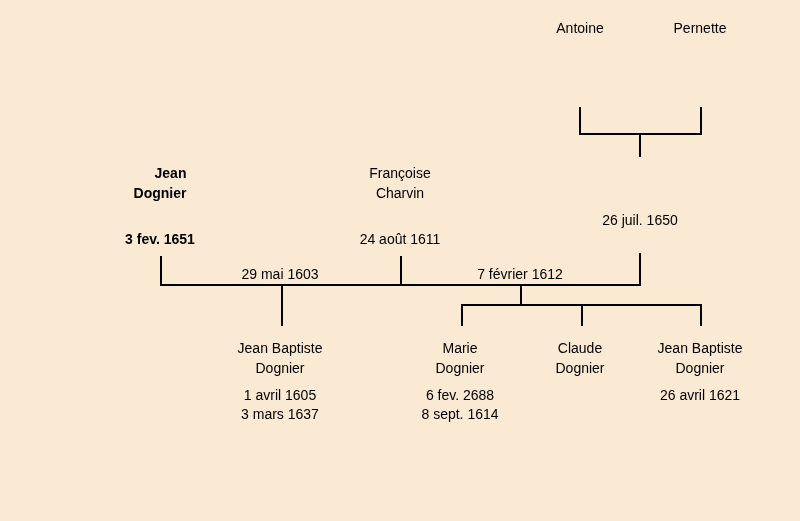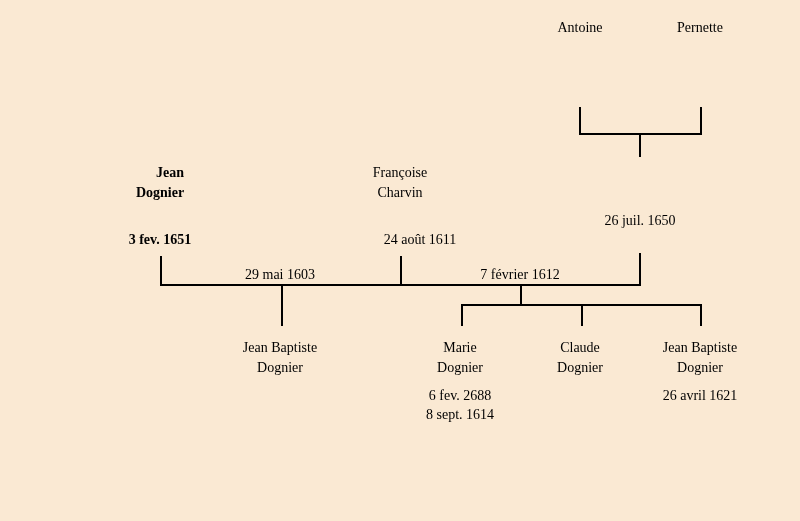--- a/index.html
+++ b/index.html
@@ -1,21 +1,21 @@
 <!DOCTYPE html>
 <html><head>
 <meta charset="utf-8">
 <style>
   html, body { margin: 0; padding: 0; }
   .canvas {
     position: relative;
     width: 800px;
     height: 521px;
     background: #FAE9D3;
-    font-family: Liberation Serif, serif;
+    font-family: Liberation Sans, sans-serif;
     font-size: 14px;
     color: #000000;
     overflow: hidden;
   }
   .line { position: absolute; background: #000000; }
   .line.v { width: 2px; }
   .line.h { height: 2px; }
   .txt {
     position: absolute;
     transform: translateX(-50%);
@@ -61,38 +61,42 @@
     <div>Dognier</div>
   </div>
   <div class="txt dates bold" style="left:160px; top:230px">
     <div>3 fev. 1651</div>
   </div>
 
   <div class="txt" style="left:400px; top:163px">
     <div>Françoise</div>
     <div>Charvin</div>
   </div>
-  <div class="txt dates" style="left:420px; top:230px">
+  <div class="txt dates" style="left:400px; top:230px">
     <div>24 août 1611</div>
   </div>
 
   <div class="txt dates" style="left:640px; top:211px">
     <div>26 juil. 1650</div>
   </div>
 
   <div class="txt dates" style="left:280px; top:265px">
     <div>29 mai 1603</div>
   </div>
   <div class="txt dates" style="left:520px; top:265px">
     <div>7 février 1612</div>
   </div>
 
   <div class="txt" style="left:280px; top:338px">
     <div>Jean Baptiste</div>
     <div>Dognier</div>
+  </div>
+  <div class="txt dates" style="left:280px; top:386px">
+    <div>1 avril 1605</div>
+    <div>3 mars 1637</div>
   </div>
 
   <div class="txt" style="left:460px; top:338px">
     <div>Marie</div>
     <div>Dognier</div>
   </div>
   <div class="txt dates" style="left:460px; top:386px">
     <div>6 fev. 2688</div>
     <div>8 sept. 1614</div>
   </div>

